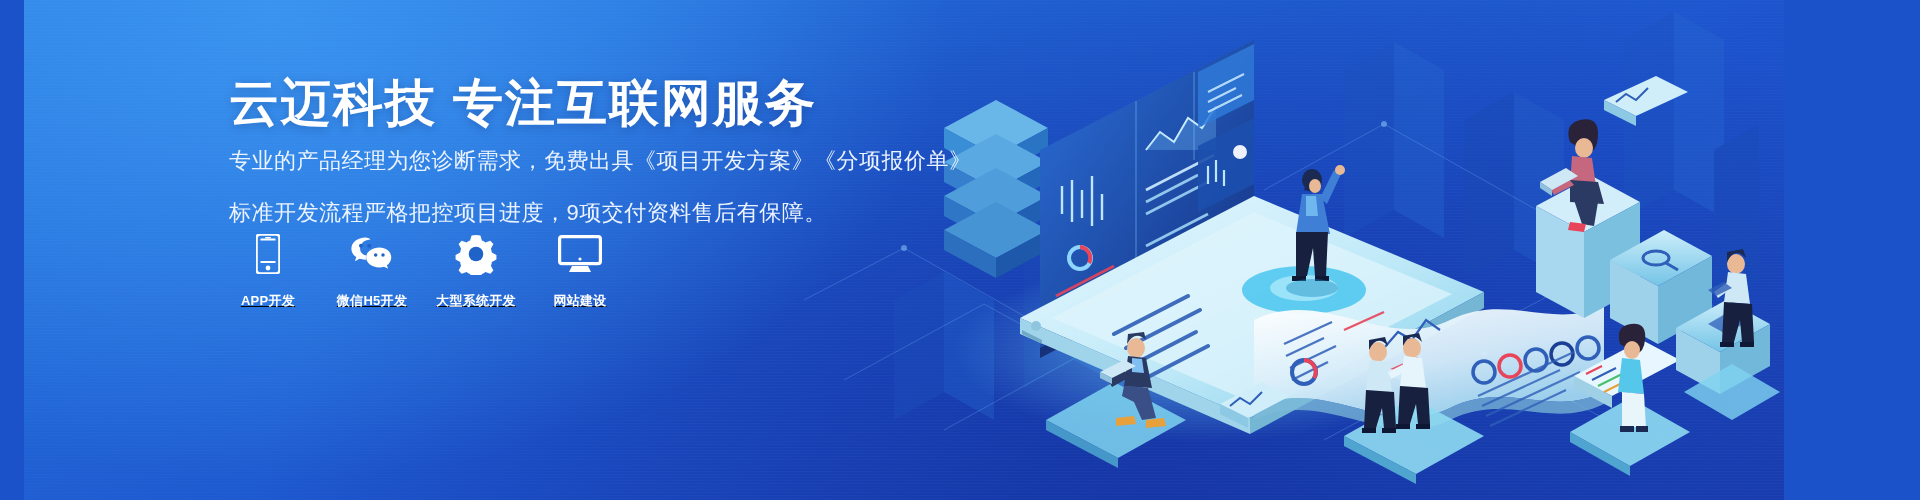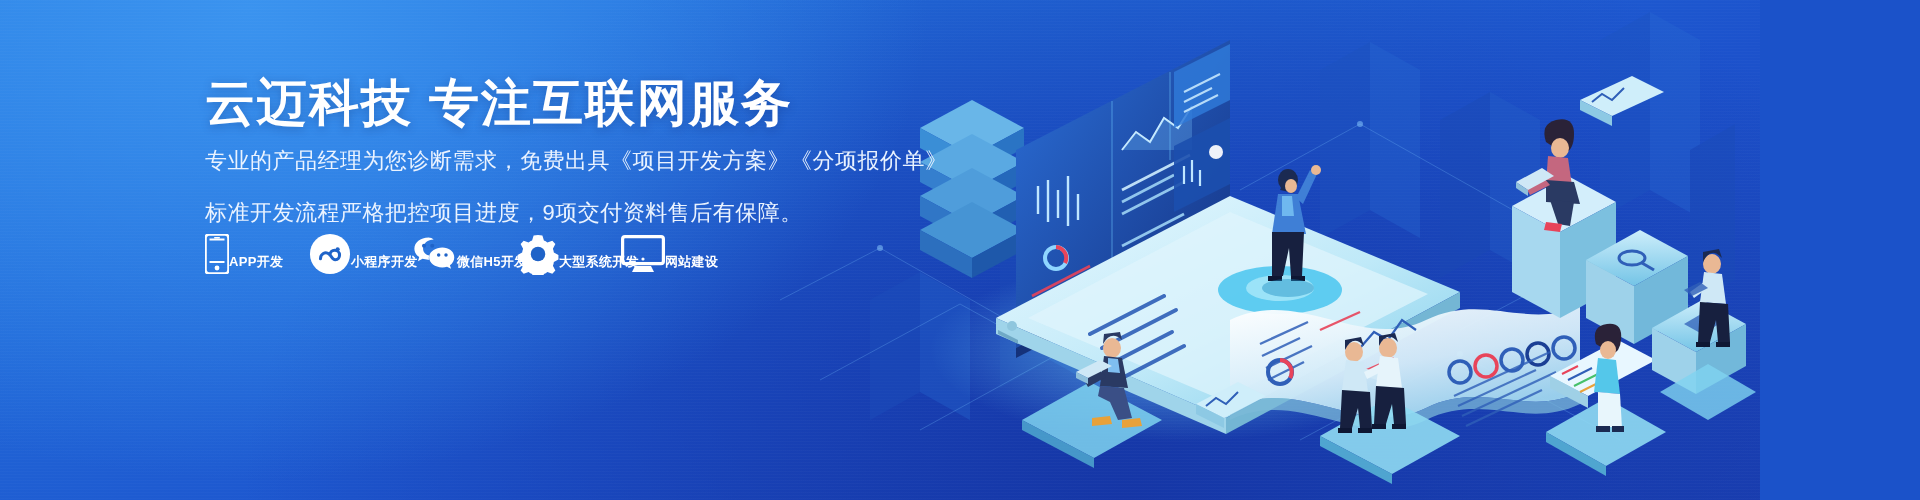--- a/index.html
+++ b/index.html
@@ -10,20 +10,21 @@
   }
 
   .banner {
     position:relative;
     width:1760px; height:500px;
     overflow:hidden;
     background:
       radial-gradient(1100px 760px at 14% 2%, #3a93ef 0%, rgba(58,147,239,0) 62%),
       radial-gradient(1300px 900px at 64% 100%, #1536a6 0%, rgba(21,54,166,0) 68%),
       linear-gradient(160deg,#2a7fe4 0%, #2168d8 30%, #1c52cc 60%, #1a3fb2 100%);
+    margin-left: 24px;
   }
 
   
   .scanlines{
     position:absolute; inset:0;
     background:repeating-linear-gradient(to bottom,
       rgba(255,255,255,.020) 0px, rgba(255,255,255,.020) 1px,
       rgba(0,0,0,0) 1px, rgba(0,0,0,0) 3px);
     pointer-events:none;
   }
@@ -46,21 +47,21 @@
   .subline.l1{ top:146px;text-align:right; }
   .subline.l2{ top:198px; }
 
   
   .services{
     position:absolute; top:232px; left:0;
     display:flex; align-items:flex-end; gap:26px;
   }
   .service{
     width:78px;
-    display:flex; flex-direction:row; align-items:center;
+    display:flex; flex-direction:column; align-items:center;text-decoration:underline;
   }
   .svc-icon{
     height:44px; width:44px;
     display:flex; align-items:center; justify-content:center;
     margin-bottom:16px;
   }
   .svc-icon svg{ display:block; fill:#ffffff; }
   .svc-label{
     font-size:13px; color:#ffffff; white-space:nowrap;
     font-weight:bold; letter-spacing:.3px;
@@ -449,31 +450,20 @@
             <line x1="4.5" y1="5.5" x2="19.5" y2="5.5" stroke="#ffffff" stroke-width="2"></line>
             <line x1="4.5" y1="28" x2="19.5" y2="28" stroke="#ffffff" stroke-width="2"></line>
             <rect x="4.5" y="5.5" width="15" height="22.5" fill="#ffffff" opacity="0"></rect>
             <circle cx="12" cy="34" r="2.4" fill="#ffffff"></circle>
             <rect x="9" y="3" width="6" height="1.6" rx=".8" fill="#ffffff"></rect>
           </svg>
         </span>
         <span class="svc-label">APP开发</span>
       </div>
 
-      <div class="service">
-        <span class="svc-icon">
-          <svg viewBox="0 0 44 44" width="42" height="42" aria-hidden="true">
-            <circle cx="22" cy="22" r="21" fill="#ffffff"></circle>
-            <path d="M12,27 c0,-5 5,-8 9,-5 c3,2.2 3,6 6.5,6 c3,0 4.5,-2.5 4.5,-5
-                     c0,-3 -2.5,-5 -5,-5 c-3,0 -5,2 -5,5" fill="none" stroke="#1f63c8" stroke-width="3.2" stroke-linecap="round"></path>
-            <circle cx="30" cy="17" r="2.2" fill="#1f63c8"></circle>
-          </svg>
-        </span>
-        <span class="svc-label">小程序开发</span>
-      </div>
 
       <div class="service">
         <span class="svc-icon">
           <svg viewBox="0 0 48 40" width="46" height="38" aria-hidden="true">
             <path d="M17,2 C8,2 1.5,7.5 1.5,14.2 c0,3.7 2,7 5.3,9.2 l-1.4,4.5 l5,-2.6
                      c1.9,.6 3.9,.9 6,.9 l1.2,0 C17,25 17.2,23 17.8,21.5 C14,21 11,18 11,14.2
                      C11,8.6 16.2,4.3 22.6,4.3 C21,2.9 19.1,2 17,2 Z" fill="#ffffff"></path>
             <ellipse cx="12" cy="11" rx="2.2" ry="2.2" fill="#1f63c8"></ellipse>
             <ellipse cx="21" cy="11" rx="2.2" ry="2.2" fill="#1f63c8"></ellipse>
             <path d="M32,13 C24,13 17.6,17.9 17.6,23.8 c0,5.9 6.4,10.8 14.4,10.8

